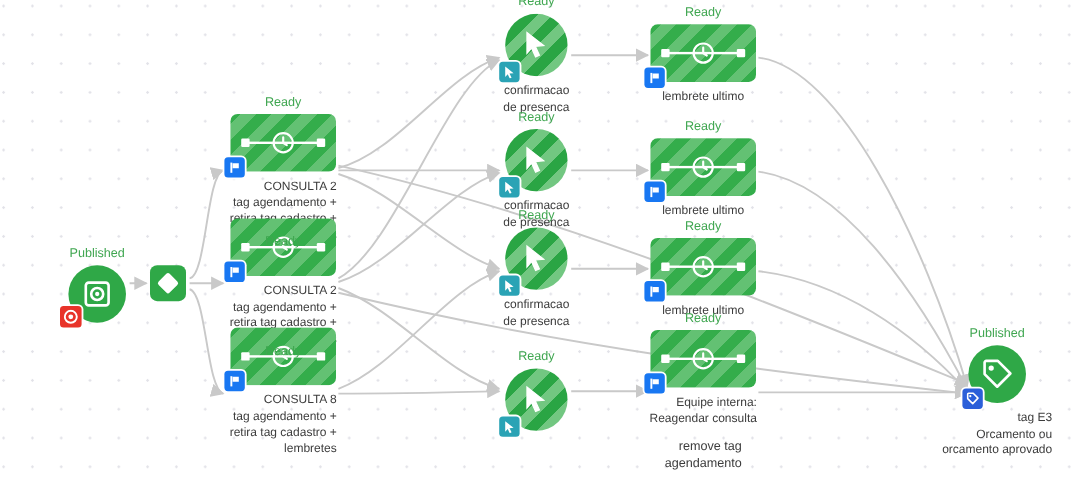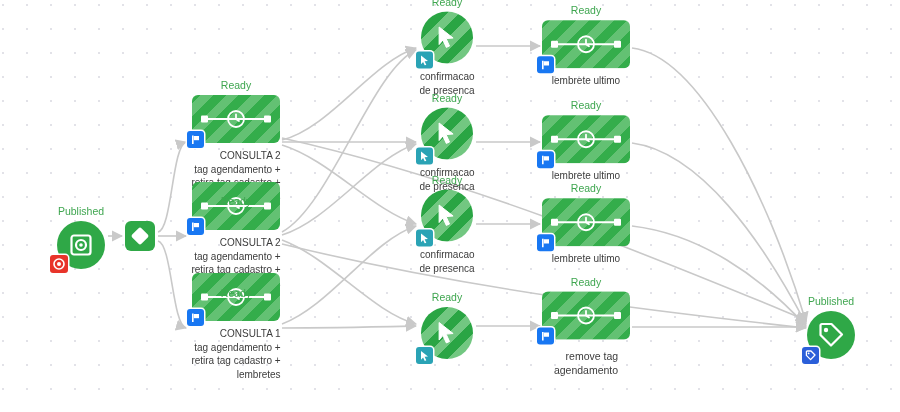--- a/index.html
+++ b/index.html
@@ -314,21 +314,21 @@
           <path d="M10 5.5 L10 10 L13 12" fill="none" stroke="#fff" stroke-width="1.8" stroke-linecap="round"></path>
         </svg>
       </div>
       <div class="badge flag">
         <svg width="11" height="11" viewBox="0 0 11 11">
           <rect x="2" y="1.5" width="1.6" height="8.5" fill="#fff"></rect>
           <path d="M3.8 2 L9 2 L9 6.2 L3.8 6.2 Z" fill="#fff"></path>
         </svg>
       </div>
     </div>
-    <div class="caption">CONSULTA 1
+    <div class="caption">CONSULTA 8
 tag agendamento +
 retira tag cadastro +
 lembretes</div>
   </div>
   <div class="status" style="position:absolute; left:236px; top:287px; transform:translate(-50%,0);">Ready</div>
 
   <div class="node" style="left:447px; top:46px;">
     <div class="status">Ready</div>
     <div class="shape-wrap">
       <div class="circ">
@@ -476,35 +476,40 @@
           <path d="M10 5.5 L10 10 L13 12" fill="none" stroke="#fff" stroke-width="1.8" stroke-linecap="round"></path>
         </svg>
       </div>
       <div class="badge flag">
         <svg width="11" height="11" viewBox="0 0 11 11">
           <rect x="2" y="1.5" width="1.6" height="8.5" fill="#fff"></rect>
           <path d="M3.8 2 L9 2 L9 6.2 L3.8 6.2 Z" fill="#fff"></path>
         </svg>
       </div>
     </div>
+    <div class="caption">Equipe interna:
+Reagendar consulta</div>
     <div class="subcaption">remove tag
 agendamento</div>
   </div>
 
   <div class="node" style="left:831px; top:327px;">
     <div class="status">Published</div>
     <div class="shape-wrap">
       <div class="solid-circ">
         <svg width="28" height="28" viewBox="0 0 28 28">
           <path d="M14.5 3 L25 13.5 L14 24.5 L3.5 14 L3.5 4.4 A1.4 1.4 0 0 1 4.9 3 Z" fill="none" stroke="#fff" stroke-width="2.2" stroke-linejoin="round"></path>
           <circle cx="9" cy="9" r="2.2" fill="#fff"></circle>
         </svg>
       </div>
       <div class="badge tag">
         <svg width="11" height="11" viewBox="0 0 11 11">
           <path d="M6 1 L10 5 L5.6 9.6 L1.4 5.4 L1.4 1.8 A0.8 0.8 0 0 1 2.2 1 Z" fill="none" stroke="#fff" stroke-width="1.3" stroke-linejoin="round"></path>
           <circle cx="3.6" cy="3.4" r="0.9" fill="#fff"></circle>
         </svg>
       </div>
     </div>
+    <div class="caption">tag E3
+Orcamento ou
+orcamento aprovado</div>
   </div>
 
 </div>
 
 </body></html>

